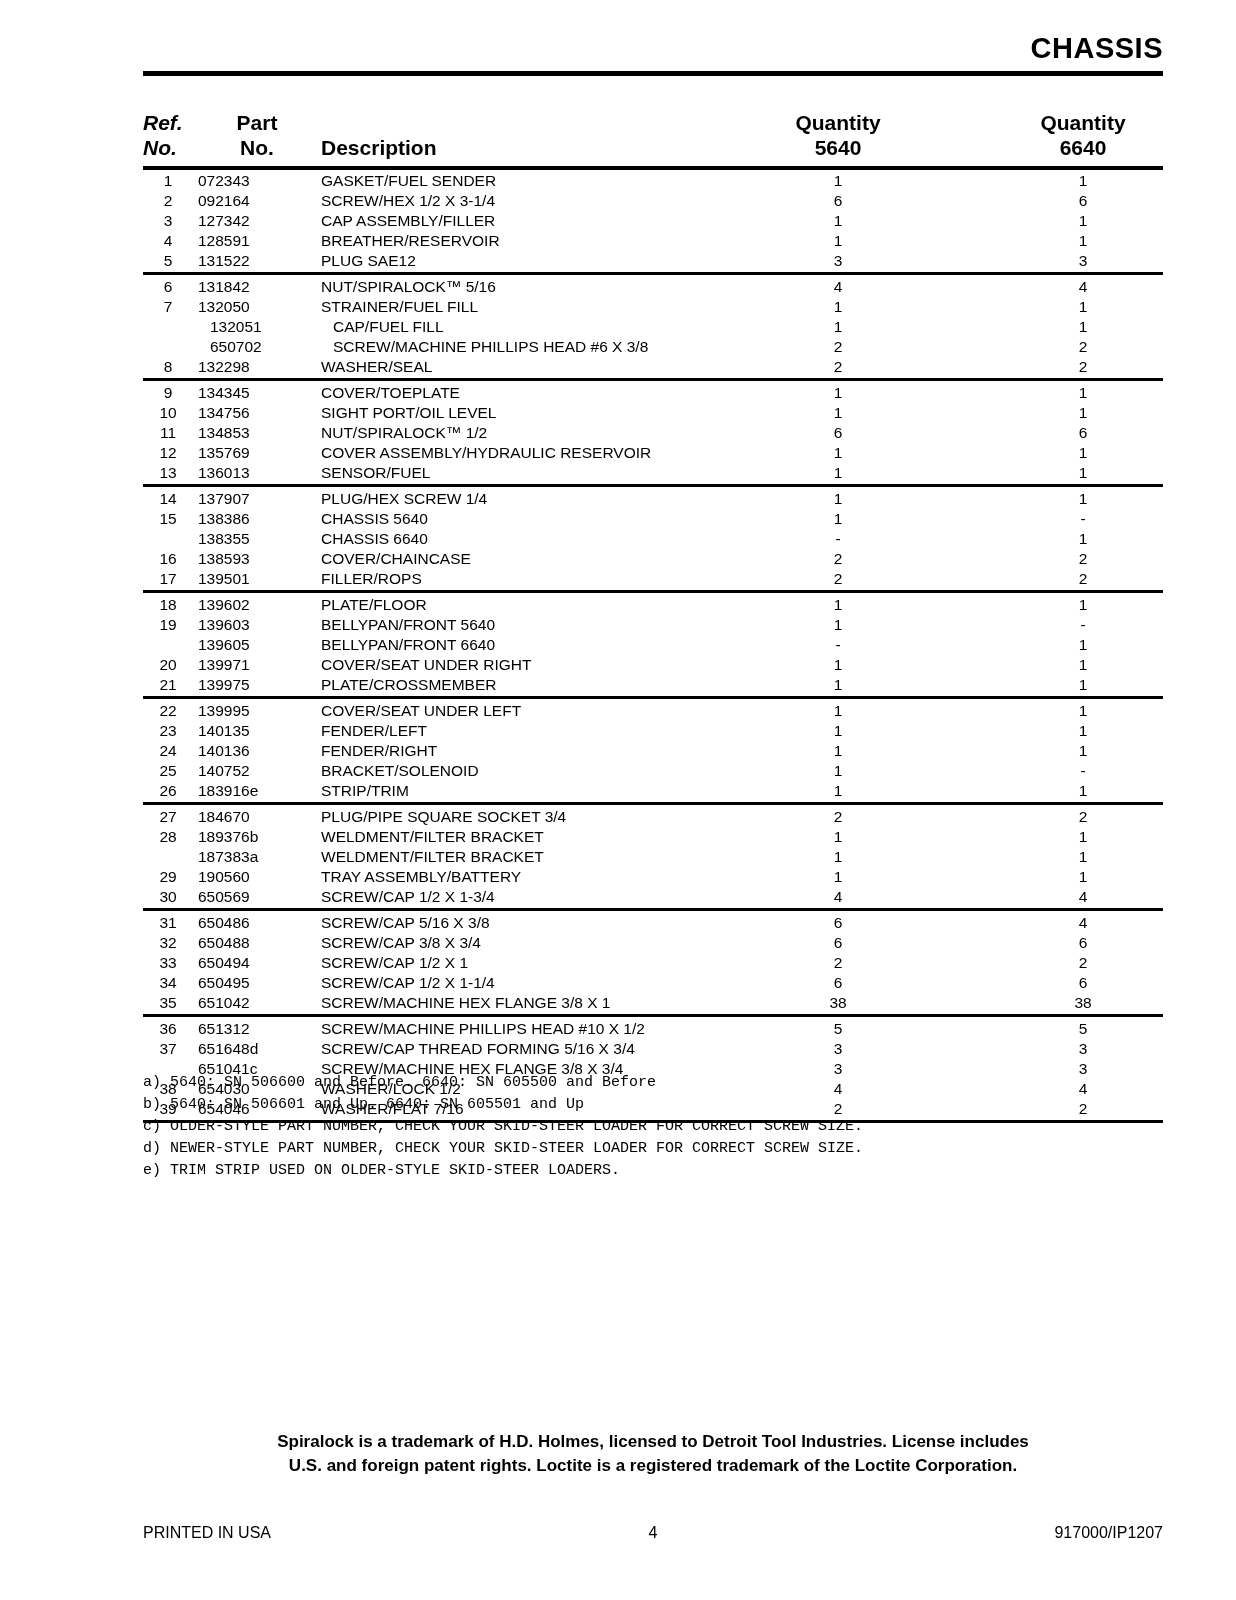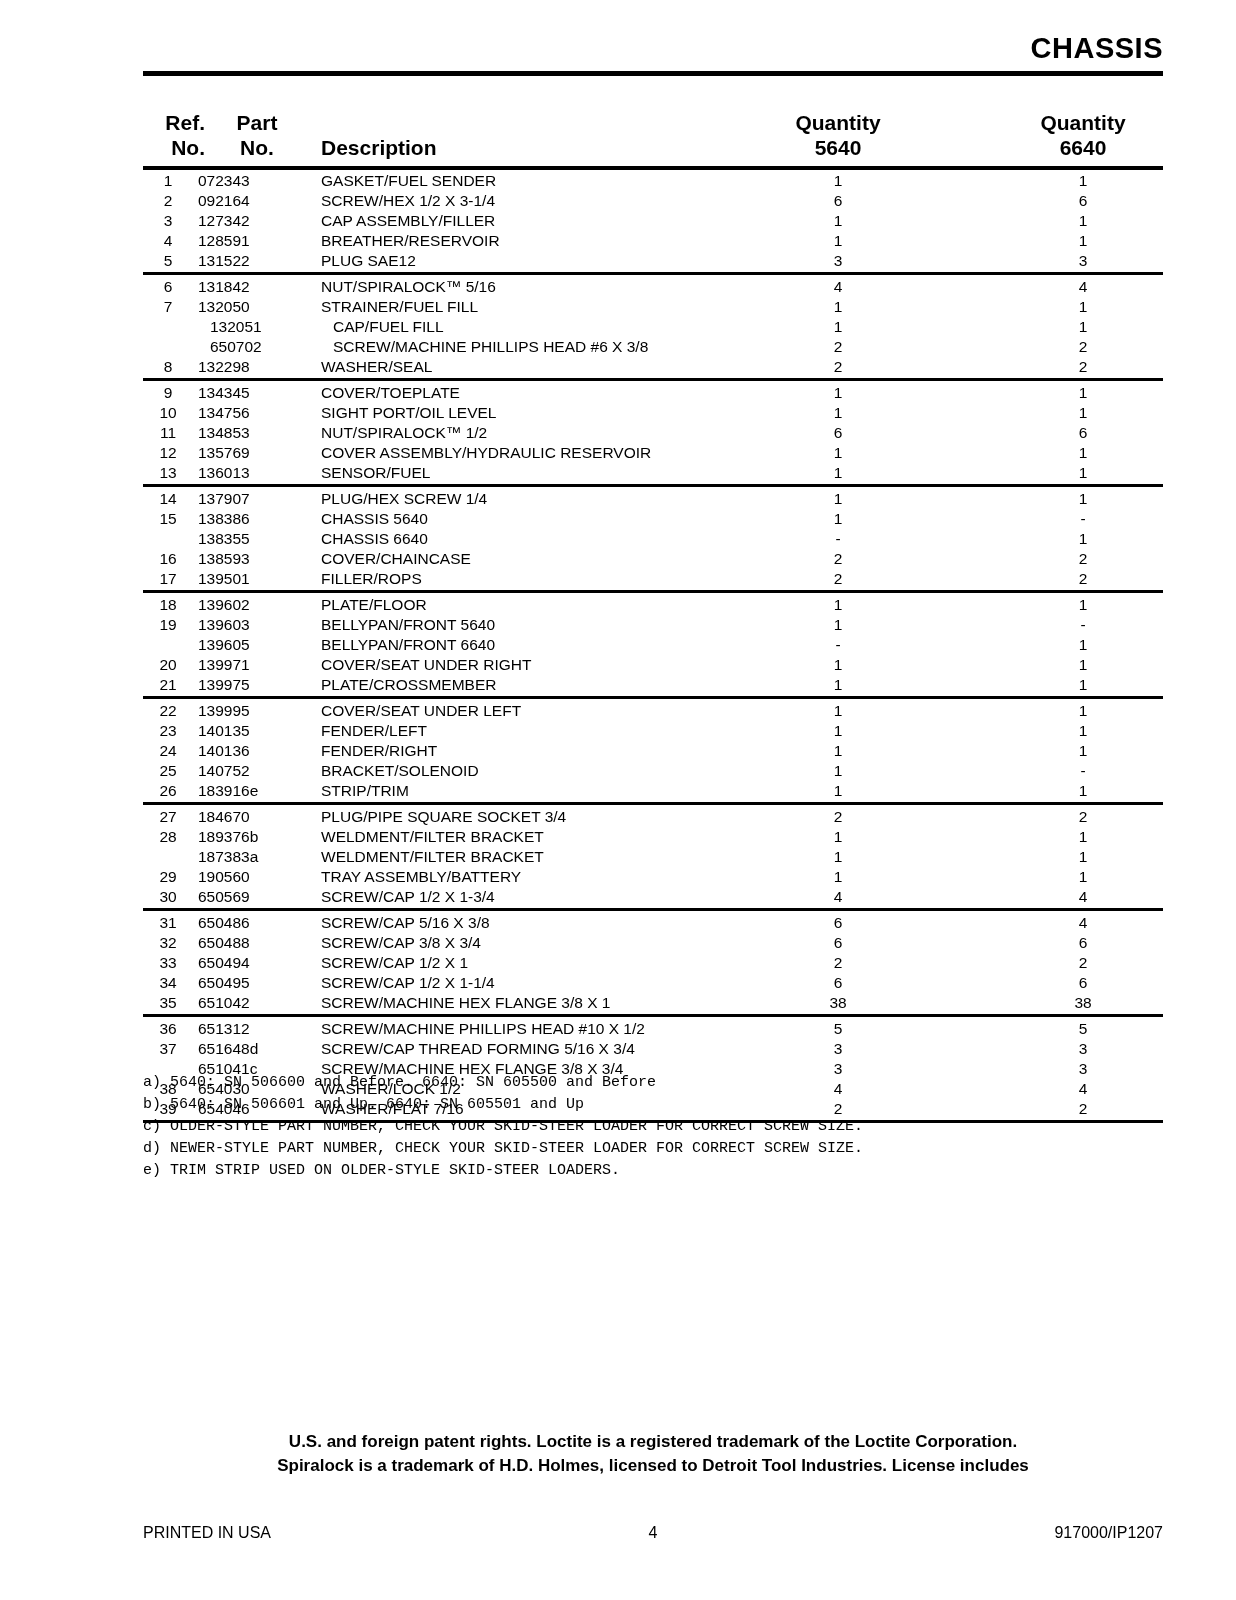--- a/index.html
+++ b/index.html
@@ -51,21 +51,21 @@
     top: 110px;
     height: 54px;
     font-weight: bold;
     font-size: 21px;
   }
   .colhead .ch {
     position: absolute;
     white-space: pre-line;
     line-height: 25px;
   }
-  .ch-ref   { left: 0px;   width: 62px;  text-align: right; }
+  .ch-ref   { left: 0px;   width: 62px;  text-align: left; font-style: italic; }
   .ch-part  { left: 68px;  width: 92px;  text-align: center; }
   .ch-desc  { left: 178px; top: 25px; }
   .ch-q1    { left: 600px; width: 190px; text-align: center; }
   .ch-q2    { left: 845px; width: 190px; text-align: center; }
 
   .head-rule { top: 166px; }
 
   
   .tbl {
     position: absolute;
@@ -512,22 +512,22 @@
 
   <div class="notes" id="footnotes">
       <div class="note">a) 5640: SN 506600 and Before.  6640: SN 605500 and Before</div>
       <div class="note">b) 5640: SN 506601 and Up.  6640: SN 605501 and Up</div>
       <div class="note">c) OLDER-STYLE PART NUMBER, CHECK YOUR SKID-STEER LOADER FOR CORRECT SCREW SIZE.</div>
       <div class="note">d) NEWER-STYLE PART NUMBER, CHECK YOUR SKID-STEER LOADER FOR CORRECT SCREW SIZE.</div>
       <div class="note">e) TRIM STRIP USED ON OLDER-STYLE SKID-STEER LOADERS.</div>
     </div>
 
   <div class="trademark">
+    <div>Spiralock is a trademark of H.D. Holmes, licensed to Detroit Tool Industries. License includes</div>
     <div>U.S. and foreign patent rights. Loctite is a registered trademark of the Loctite Corporation.</div>
-    <div>Spiralock is a trademark of H.D. Holmes, licensed to Detroit Tool Industries. License includes</div>
   </div>
 
   <div class="footer">
     <div class="f-left">PRINTED IN USA</div>
     <div class="f-center">4</div>
     <div class="f-right">917000/IP1207</div>
   </div>
 
 </div>
 

